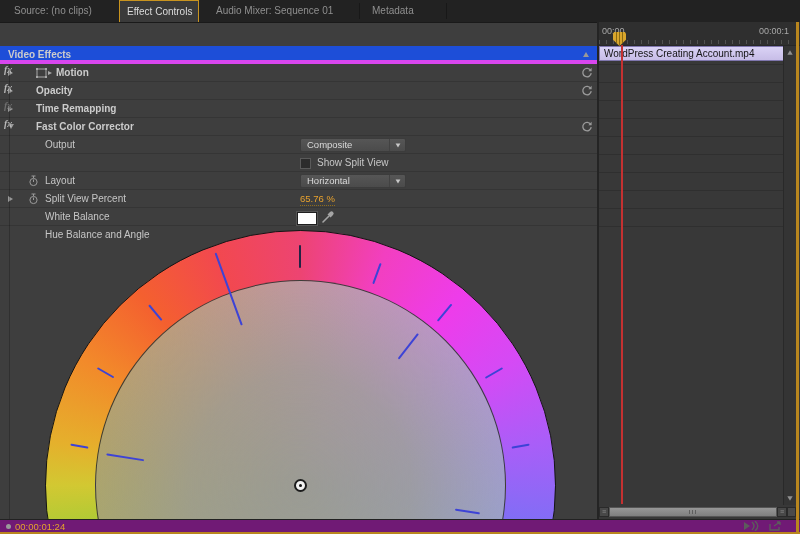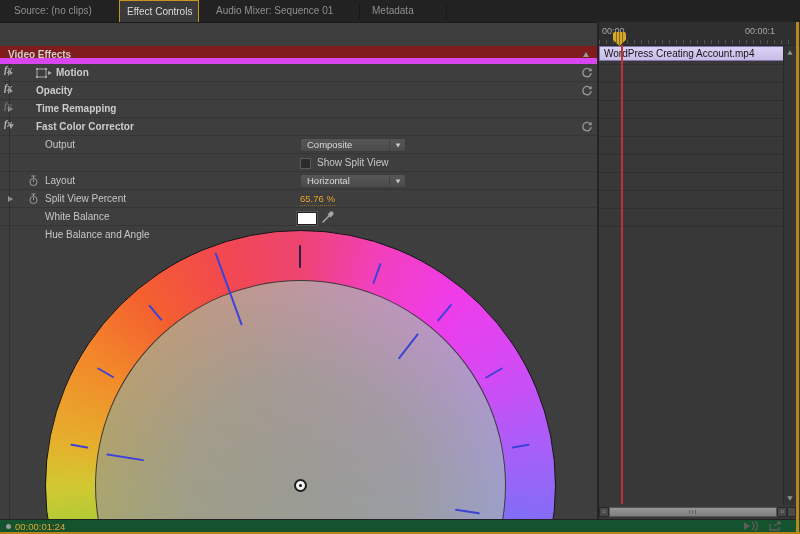--- a/index.html
+++ b/index.html
@@ -23,21 +23,21 @@
   .clipheader .tri-r{position:absolute;left:587px;top:7px;border-left-color:#b5b5b5;}
 
   
   .row{position:absolute;left:0;width:597px;height:18px;line-height:18px;font-size:10px;color:#c6c6c6;
        border-bottom:1px solid rgba(0,0,0,0.14);box-sizing:border-box;}
   .row .tw{position:absolute;left:8px;top:5.5px;}
   .row .fx{position:absolute;left:4px;top:0;font:italic bold 10px "Liberation Serif",serif;color:#b8b8b8;}
   .row .fx.dim{color:#6f6f6f;}
   .row .name{position:absolute;top:0;font-weight:bold;color:#cccccc;}
   .row .plabel{position:absolute;left:45px;top:0;color:#c6c6c6;}
-  .vexhdr{background:#7f1d1d;border-bottom:6px solid #d946ef;}
+  .vexhdr{background:#1d4ed8;border-bottom:4px solid #d946ef;}
   .vexhdr .name{left:8px;}
   .gutterline{position:absolute;left:9px;top:64px;width:1px;height:455px;background:rgba(0,0,0,0.22);}
 
   .reset{position:absolute;left:581px;top:3px;width:12px;height:12px;cursor:pointer;}
   .motion-icon{position:absolute;left:36px;top:4px;}
   .sw{position:absolute;left:28px;top:3px;}
 
   .dd{position:absolute;left:300px;top:2px;width:106px;height:14px;background:linear-gradient(#565656,#4b4b4b);
       border:1px solid #3c3c3c;border-radius:2px;box-sizing:border-box;color:#dadada;font-size:9.5px;line-height:12px;}
   .dd .txt{padding-left:6px;}
@@ -68,21 +68,21 @@
       #b3a95c 270deg,#b9a65b 280deg,#c3a163 300deg,#ca9c72 320deg,#cf9789 340deg,#d095a6 360deg);}
   .wheel-tick{position:absolute;width:2px;border-radius:1px;}
   .wheel-center{position:absolute;left:294px;top:249px;width:13px;height:13px;border-radius:50%;
     background:#f2f2f2;border:2px solid #1c1c1c;box-sizing:border-box;cursor:pointer;}
   .wheel-center::after{content:"";position:absolute;left:3px;top:3px;width:3px;height:3px;border-radius:50%;background:#111;}
 
   
   .tl{position:absolute;left:597px;top:22px;width:203px;height:497px;background:#383838;border-left:2px solid #242424;box-sizing:border-box;}
   .ruler{position:absolute;left:599px;top:22px;width:201px;height:24px;background:#2f2f2f;border-bottom:1px solid #272727;box-sizing:border-box;}
   .ruler .t0{position:absolute;left:3px;top:4px;font-size:9px;color:#a8a8a8;}
-  .ruler .t1{position:absolute;right:25px;top:4px;font-size:9px;color:#a8a8a8;text-align:center;}
+  .ruler .t1{position:absolute;right:11px;top:4px;font-size:9px;color:#a8a8a8;text-align:center;}
   .ruler .ticks{position:absolute;left:0;bottom:1px;width:195px;height:4px;
     background:repeating-linear-gradient(90deg,#515151 0 1px,transparent 1px 7px);}
   .tlsep{position:absolute;left:599px;width:184px;height:1px;background:rgba(0,0,0,0.16);}
   .clipbar{position:absolute;left:599px;top:46px;width:187px;height:15px;box-sizing:border-box;
     background:linear-gradient(#dad2f5,#c7bde7);border:1px solid #7f76ad;color:#141414;
     font-size:10px;line-height:13px;padding-left:4px;white-space:nowrap;overflow:hidden;}
   .cti{position:absolute;left:613px;top:32px;width:13px;height:14px;background:#d9a62c;
     background-image:linear-gradient(90deg,transparent 3px,#8a6a12 3px,#8a6a12 4px,transparent 4px,transparent 6px,#8a6a12 6px,#8a6a12 7px,transparent 7px,transparent 9px,#8a6a12 9px,#8a6a12 10px,transparent 10px);
     clip-path:polygon(8% 0,92% 0,100% 15%,100% 55%,50% 100%,0 55%,0 15%);cursor:grab;}
   .playhead{position:absolute;left:621px;top:45px;width:2px;height:459px;background:#c43131;}
@@ -92,21 +92,21 @@
   .vscroll .dn{position:absolute;left:3px;bottom:4px;border-top-color:#909090;transform:scale(.9);}
   .hscroll{position:absolute;left:599px;top:507px;width:197px;height:10px;background:#2e2e2e;}
   .hbtn{position:absolute;top:0;width:10px;height:10px;background:#484848;border:1px solid #2a2a2a;box-sizing:border-box;
         color:#8a8a8a;font-size:7px;line-height:8px;text-align:center;}
   .hthumb{position:absolute;left:10px;top:0;width:168px;height:10px;background:linear-gradient(#979797,#7f7f7f);border:1px solid #555;box-sizing:border-box;cursor:grab;}
   .hthumb::after{content:"";position:absolute;left:50%;top:2px;margin-left:-4px;width:8px;height:4px;
         background:repeating-linear-gradient(90deg,#5f5f5f 0 1px,transparent 1px 3px);}
   .hcorner{position:absolute;left:188px;top:0;width:9px;height:10px;background:#4a4a4a;border:1px solid #2a2a2a;box-sizing:border-box;}
 
   
-  .statusbar{position:absolute;left:0;top:519px;width:800px;height:15px;background:#14532d;border-top:1px solid #222;box-sizing:border-box;}
+  .statusbar{position:absolute;left:0;top:519px;width:800px;height:15px;background:#701a75;border-top:1px solid #222;box-sizing:border-box;}
   .statusbar .dot{position:absolute;left:6px;top:4px;width:5px;height:5px;border-radius:50%;background:#9a9a9a;}
   .statusbar .tc{position:absolute;left:15px;top:1px;font-size:9.5px;color:#e3a42c;border-bottom:1px dotted #96701d;cursor:text;}
   .statusbar .sicons{position:absolute;right:18px;top:1px;display:flex;gap:8px;}
   .edge-r{position:absolute;left:796px;top:22px;width:3px;height:512px;background:#b9861e;}
   .edge-b{position:absolute;left:0;top:532px;width:800px;height:2px;background:#b9861e;}
 </style>
 </head>
 <body>
 
 <div class="screen">

